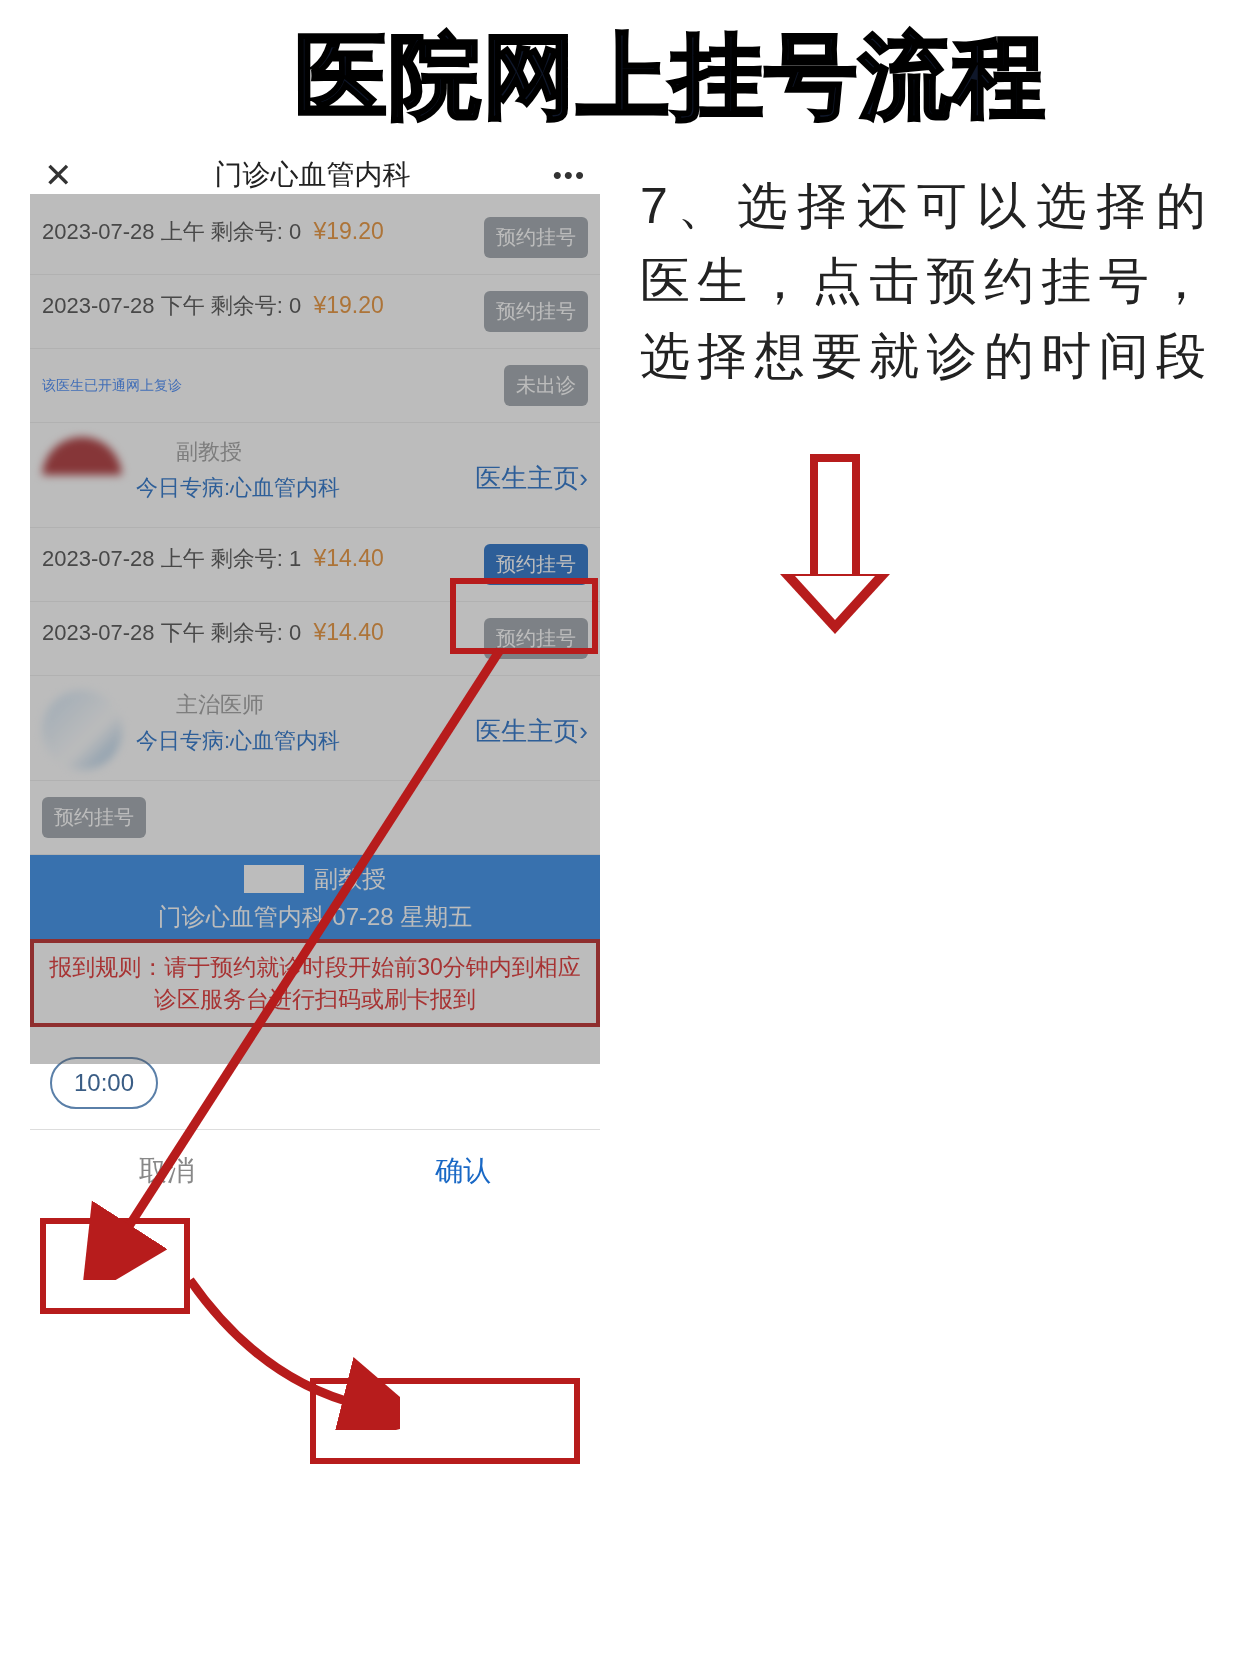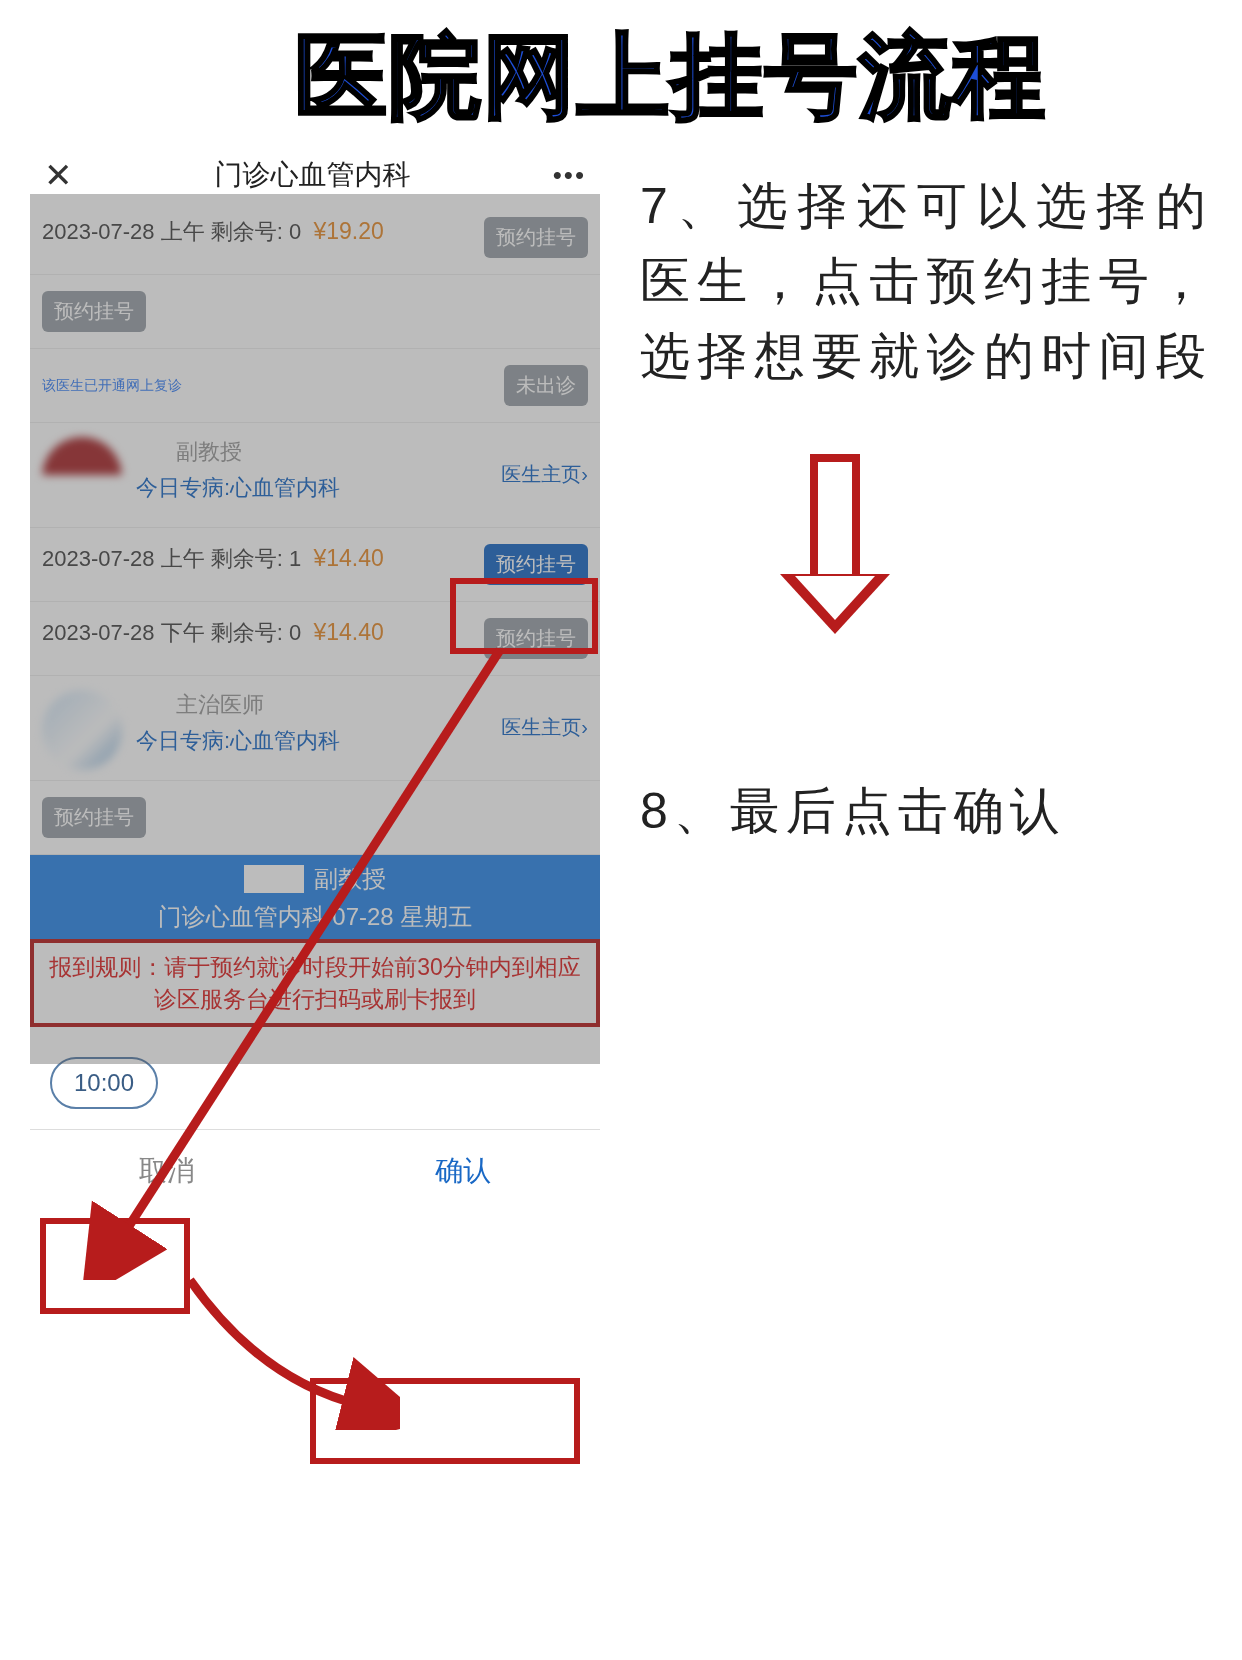--- a/index.html
+++ b/index.html
@@ -7,21 +7,21 @@
   width: 1242px;
   height: 1660px;
   font-family: "PingFang SC", "Microsoft YaHei", sans-serif;
   background: #fff;
   position: relative;
 }
 .main-title {
   text-align: center;
   font-size: 92px;
   font-weight: 900;
-  color: #1d4ed8;
+  color: #0f172a;
   -webkit-text-stroke: 3px #000;
   text-shadow: -6px -6px 0 #fff, 6px -6px 0 #fff, -6px 6px 0 #fff, 6px 6px 0 #fff,
                -8px 0 0 #fff, 8px 0 0 #fff, 0 -8px 0 #fff, 0 8px 0 #fff;
   padding: 15px 0 10px 100px;
   letter-spacing: 2px;
 }
 .layout {
   display: flex;
   align-items: flex-start;
 }
@@ -94,21 +94,21 @@
   border-radius: 50%;
   margin-right: 14px;
   position: relative;
   overflow: hidden;
 }
 .avatar.blur1 { background: linear-gradient(#a8282b 0 48%, #fff 48% 100%); filter: blur(4px); }
 .avatar.blur2 { background: linear-gradient(135deg,#cfe3f5,#fff 60%,#89b6dd); filter: blur(4px); }
 .doc-info { flex: 1; }
 .doc-title { color: #999; font-size: 22px; margin-left: 40px; margin-bottom: 6px; }
 .doc-spec { color: #1968c5; font-size: 22px; }
-.doc-link { position: absolute; right: 12px; top: 38px; color: #1968c5; font-size: 20px; }
+.doc-link { position: absolute; right: 12px; top: 38px; color: #1968c5; font-size: 26px; }
 .chev { color: #1968c5; }
 .bottom-sheet {
   background: #2b87e8;
   color: #fff;
   text-align: center;
   padding-top: 8px;
 }
 .bs-title-row { font-size: 24px; display: flex; justify-content: center; align-items: center; gap: 10px; margin-bottom: 6px; }
 .bs-white-blk { background: #fff; width: 60px; height: 28px; display: inline-block; }
 .bs-sub { font-size: 24px; margin-bottom: 6px; }
@@ -207,20 +207,21 @@
       <span class="close-x">✕</span>
       <span class="title">门诊心血管内科</span>
       <span class="dots">•••</span>
     </div>
 
     <div class="slot-row">
       <span class="info"><span>2023-07-28</span> <span>上午</span> <span>剩余号: 0</span> <span class="price">¥19.20</span></span>
       <button class="book-btn">预约挂号</button>
     </div>
     <div class="slot-row">
+      <span class="info"><span>2023-07-28</span> <span>下午</span> <span>剩余号: 0</span> <span class="price">¥19.20</span></span>
       <button class="book-btn">预约挂号</button>
     </div>
     <div class="notice-row">
       <span class="txt">该医生已开通网上复诊</span>
       <button class="book-btn">未出诊</button>
     </div>
 
     <div class="doctor-card">
       <div class="avatar blur1"></div>
       <div class="doc-info">
@@ -268,21 +269,20 @@
       <button class="action-btn confirm-btn">确认</button>
     </div>
   </div>
 
   <div class="side">
     <div class="step-text">7、选择还可以选择的医生，点击预约挂号，选择想要就诊的时间段</div>
     <div class="arrow-down">
       <div class="arrow-stem"></div>
       <div class="arrow-head"></div>
     </div>
-    <div class="step-text step8">8、最后点击确认</div>
   </div>
 </div>
 
 <div class="red-box" style="left:450px; top:578px; width:148px; height:76px;"></div>
 <div class="red-box" style="left:40px; top:1218px; width:150px; height:96px;"></div>
 <div class="red-box" style="left:310px; top:1378px; width:270px; height:86px;"></div>
 
 <svg class="arrow-svg" style="left:80px; top:640px;" width="460" height="640">
   <defs>
       <marker id="ah1" markerWidth="12" markerHeight="12" refX="2" refY="5" orient="auto">

